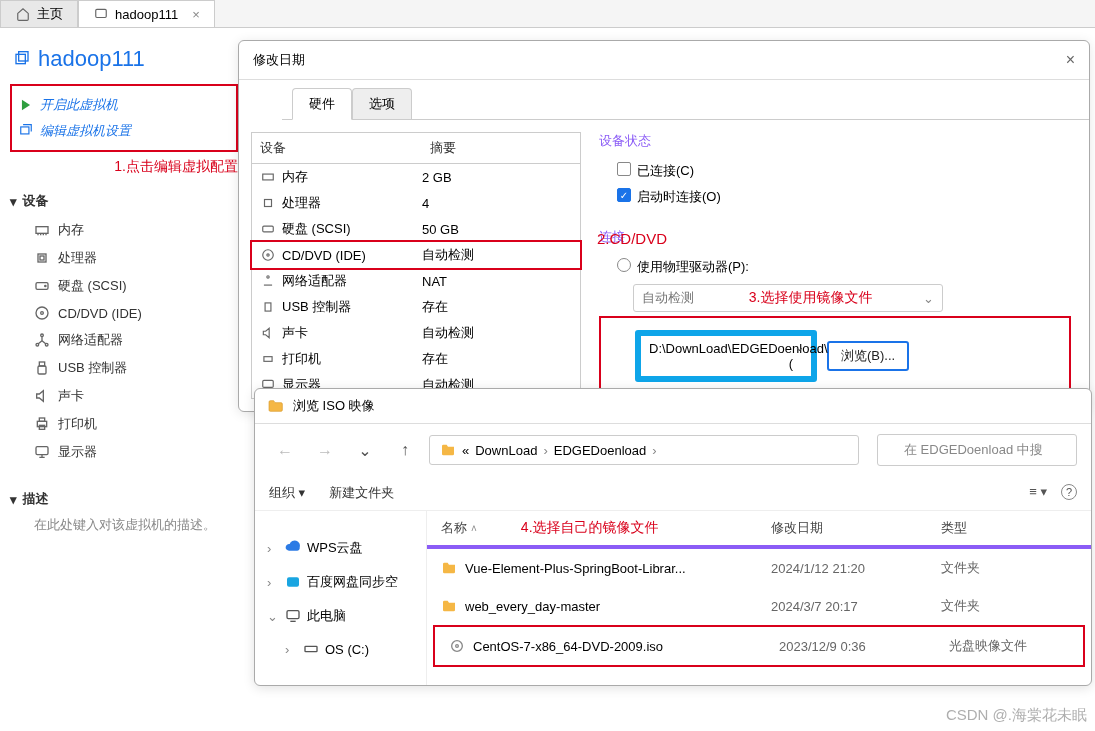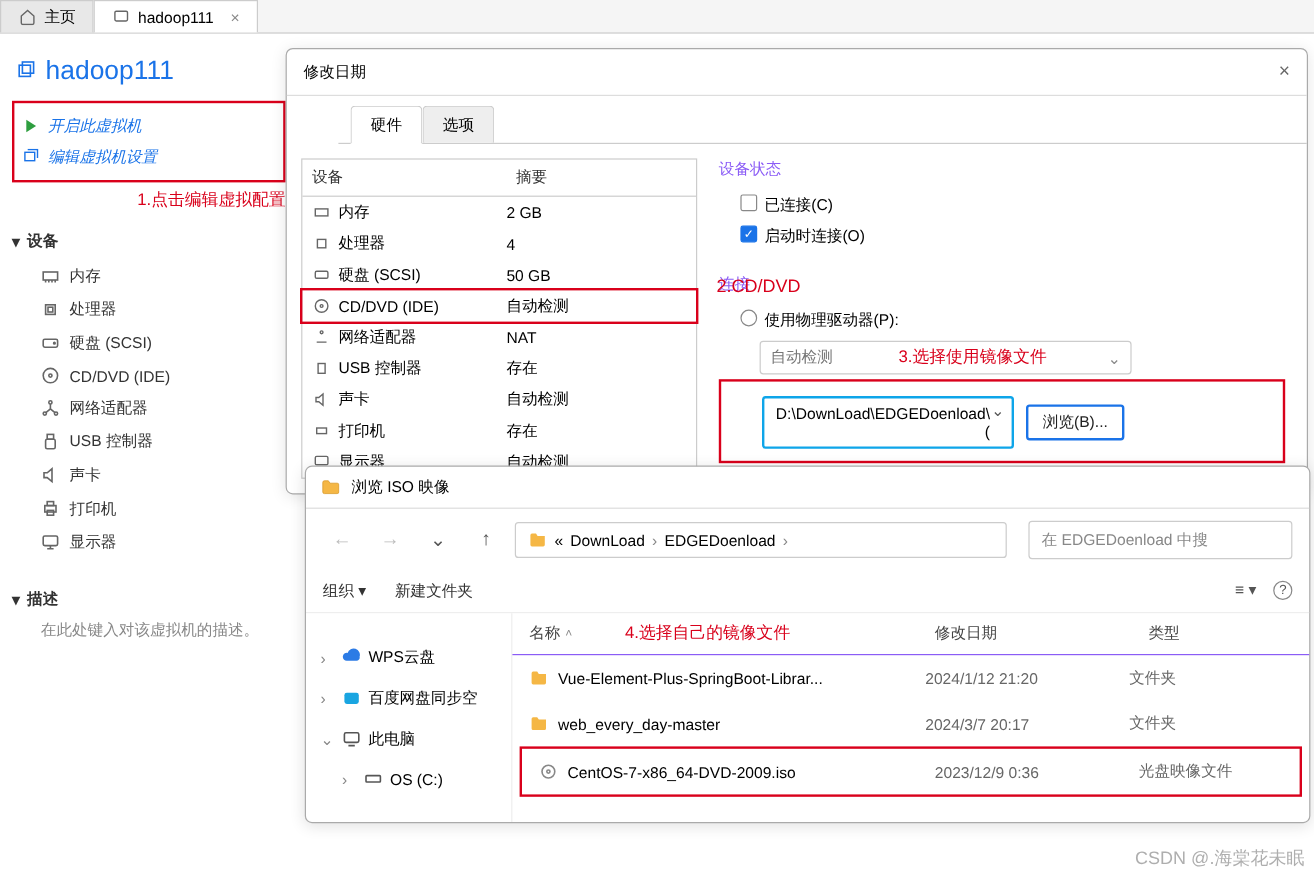--- a/index.html
+++ b/index.html
@@ -45,44 +45,44 @@
 .chk-row { display: flex; align-items: flex-start; gap: 6px; padding: 4px 0 4px 18px; }
 .chk { width: 14px; height: 14px; border: 1px solid #888; border-radius: 2px; display: inline-flex; align-items: center; justify-content: center; font-size: 10px; }
 .chk.on { background: #1a73e8; border-color: #1a73e8; color: #fff; }
 .radio { width: 14px; height: 14px; border: 1px solid #888; border-radius: 50%; display: inline-flex; align-items: center; justify-content: center; }
 .radio.on::after { content: ""; width: 6px; height: 6px; border-radius: 50%; background: #1a73e8; }
 .radio.on { border-color: #1a73e8; }
 .sel-box { border: 1px solid #ccc; border-radius: 3px; padding: 4px 8px; display: flex; justify-content: space-between; align-items: center; color: #777; margin: 4px 0 4px 34px; width: 310px; }
 .ann3 { color: #d9001b; font-size: 14px; display: inline; margin-left: 4px; }
 .iso-box { border: 2px solid #d9001b; padding: 6px 4px 10px 4px; margin-top: 4px; }
 .iso-row { display: flex; gap: 10px; align-items: center; margin: 6px 0 0 30px; }
-.path-input { border: 2px solid #0ea5e9; border-radius: 3px; padding: 5px 18px 5px 8px; width: 210px; position: relative; text-align: right; }
+.path-input { border: 6px solid #0ea5e9; border-radius: 3px; padding: 5px 18px 5px 8px; width: 182px; position: relative; text-align: right; }
 .path-input::after { content: "⌄"; position: absolute; right: 6px; top: 3px; color: #555; }
 .browse-btn { border: 2px solid #1a73e8; border-radius: 3px; padding: 4px 12px; cursor: pointer; color: #222; }
 
 
 .fbrowser { position: absolute; left: 254px; top: 388px; width: 838px; border: 1px solid #aaa; border-radius: 6px; background: #fff; box-shadow: 0 2px 12px rgba(0,0,0,0.12); }
 .fb-head { display: flex; align-items: center; gap: 10px; padding: 8px 12px; border-bottom: 1px solid #ddd; }
 .fb-nav { display: flex; align-items: center; gap: 8px; padding: 10px 14px; }
 .navbtn { width: 32px; height: 28px; display: flex; align-items: center; justify-content: center; color: #555; cursor: pointer; font-size: 16px; }
 .navbtn.dis { color: #bbb; }
 .crumb { flex: 1; border: 1px solid #ccc; border-radius: 3px; padding: 6px 10px; display: flex; align-items: center; gap: 6px; }
 .crumb-sep { color: #888; }
-.search { width: 220px; border: 1px solid #ccc; border-radius: 3px; padding: 6px 10px; color: #888; margin-left: 10px; }
+.search { width: 200px; border: 1px solid #ccc; border-radius: 3px; padding: 6px 26px; color: #888; margin-left: 10px; }
 .fb-toolbar { display: flex; justify-content: space-between; border-bottom: 1px solid #eee; padding: 8px 14px; }
 .tb-left { display: flex; gap: 24px; }
 .tb-link { color: #333; cursor: pointer; }
 .tb-right { display: flex; gap: 14px; color: #555; }
 .fb-body { display: flex; }
 .fb-tree { width: 180px; border-right: 1px solid #eee; padding: 20px 8px; }
 .ft-item { display: flex; align-items: center; gap: 6px; padding: 8px 4px; cursor: pointer; }
 .ft-chev { color: #888; width: 12px; }
 .ft-sub { margin-left: 18px; }
 .fb-list { flex: 1; }
-.fl-head { display: flex; padding: 8px 14px; color: #444; border-bottom: 1px solid #8b5cf6; align-items: center; justify-content: space-between; }
+.fl-head { display: flex; padding: 8px 14px; color: #444; border-bottom: 4px solid #8b5cf6; align-items: center; }
 .flc-name { width: 330px; display: flex; align-items: center; gap: 4px; }
 .flc-date { width: 170px; }
 .flc-type { width: 120px; }
 .ann4 { color: #d9001b; font-size: 14px; margin-left: 40px; }
 .fl-row { display: flex; padding: 10px 14px; align-items: center; cursor: pointer; }
 .fl-row .n { width: 330px; display: flex; align-items: center; gap: 8px; }
 .fl-row .d { width: 170px; color: #666; }
 .fl-row .t { width: 120px; color: #666; }
 .sel-row-box { border: 2px solid #d9001b; margin: 0 6px; }
 

